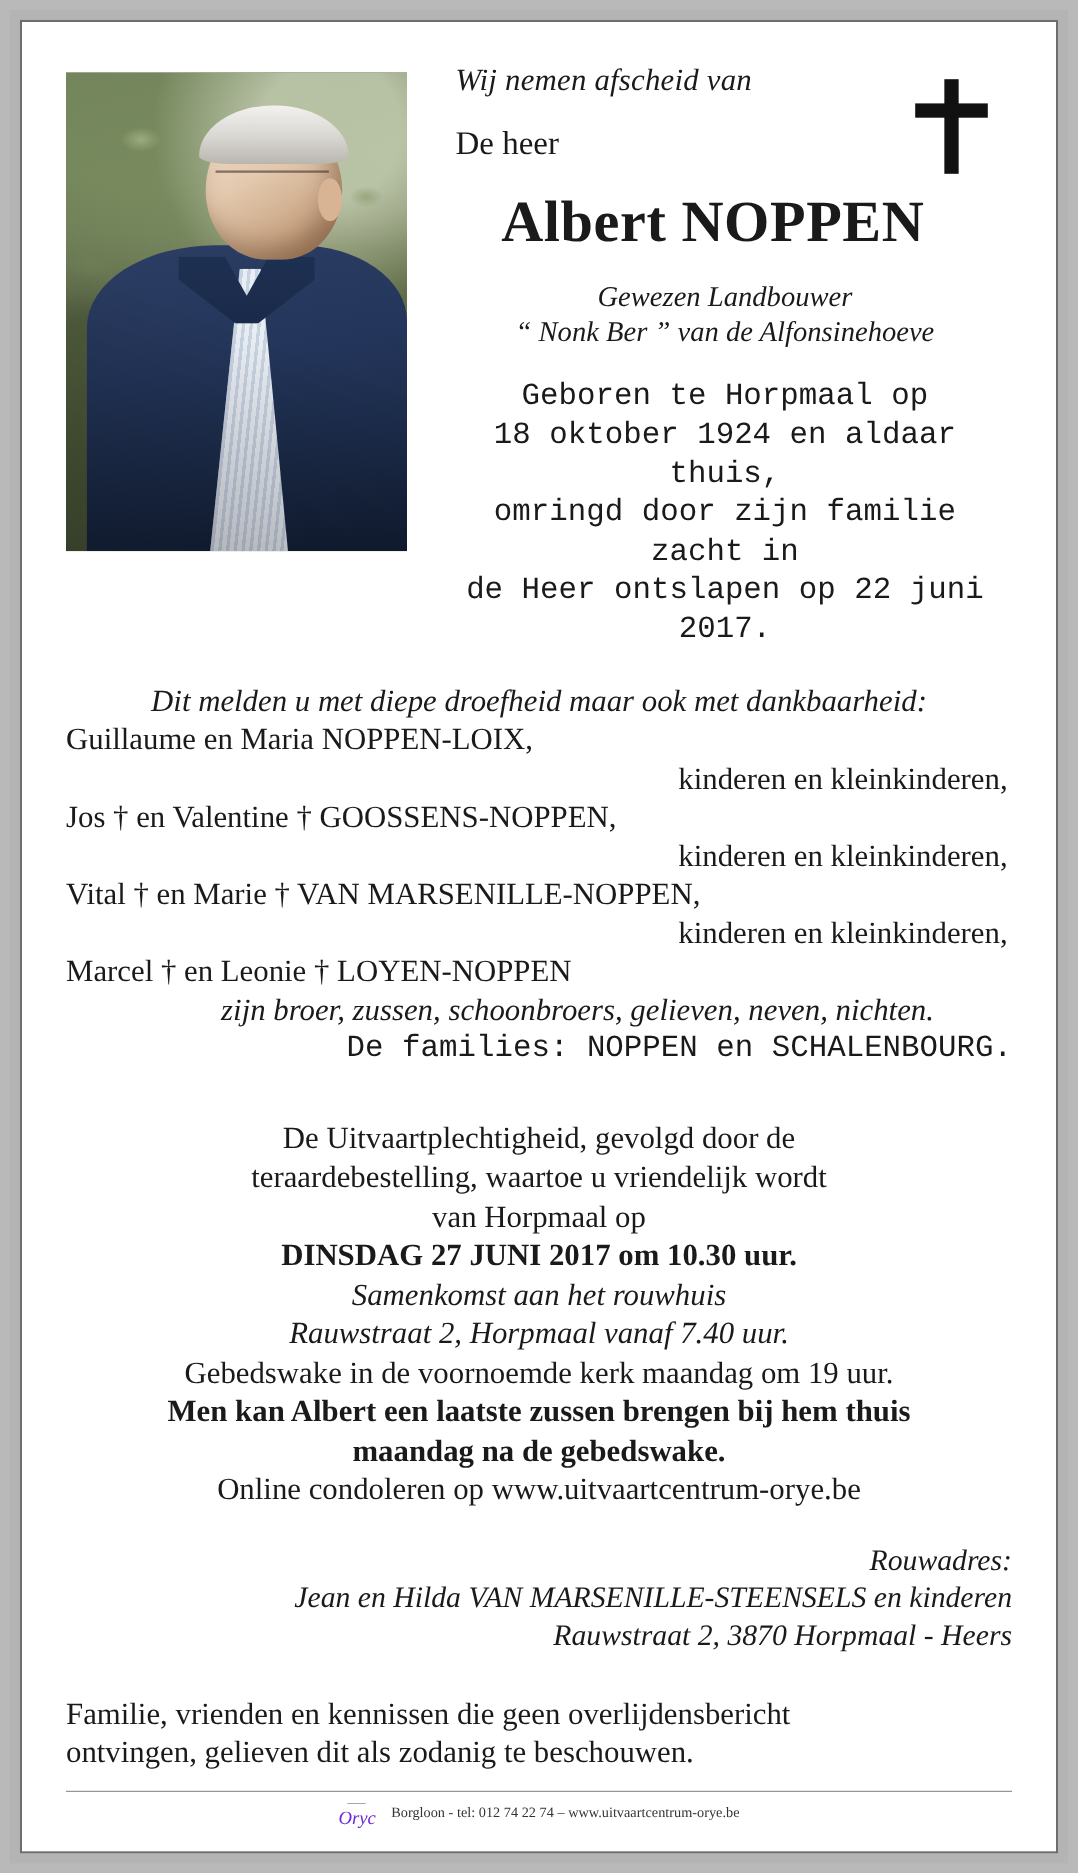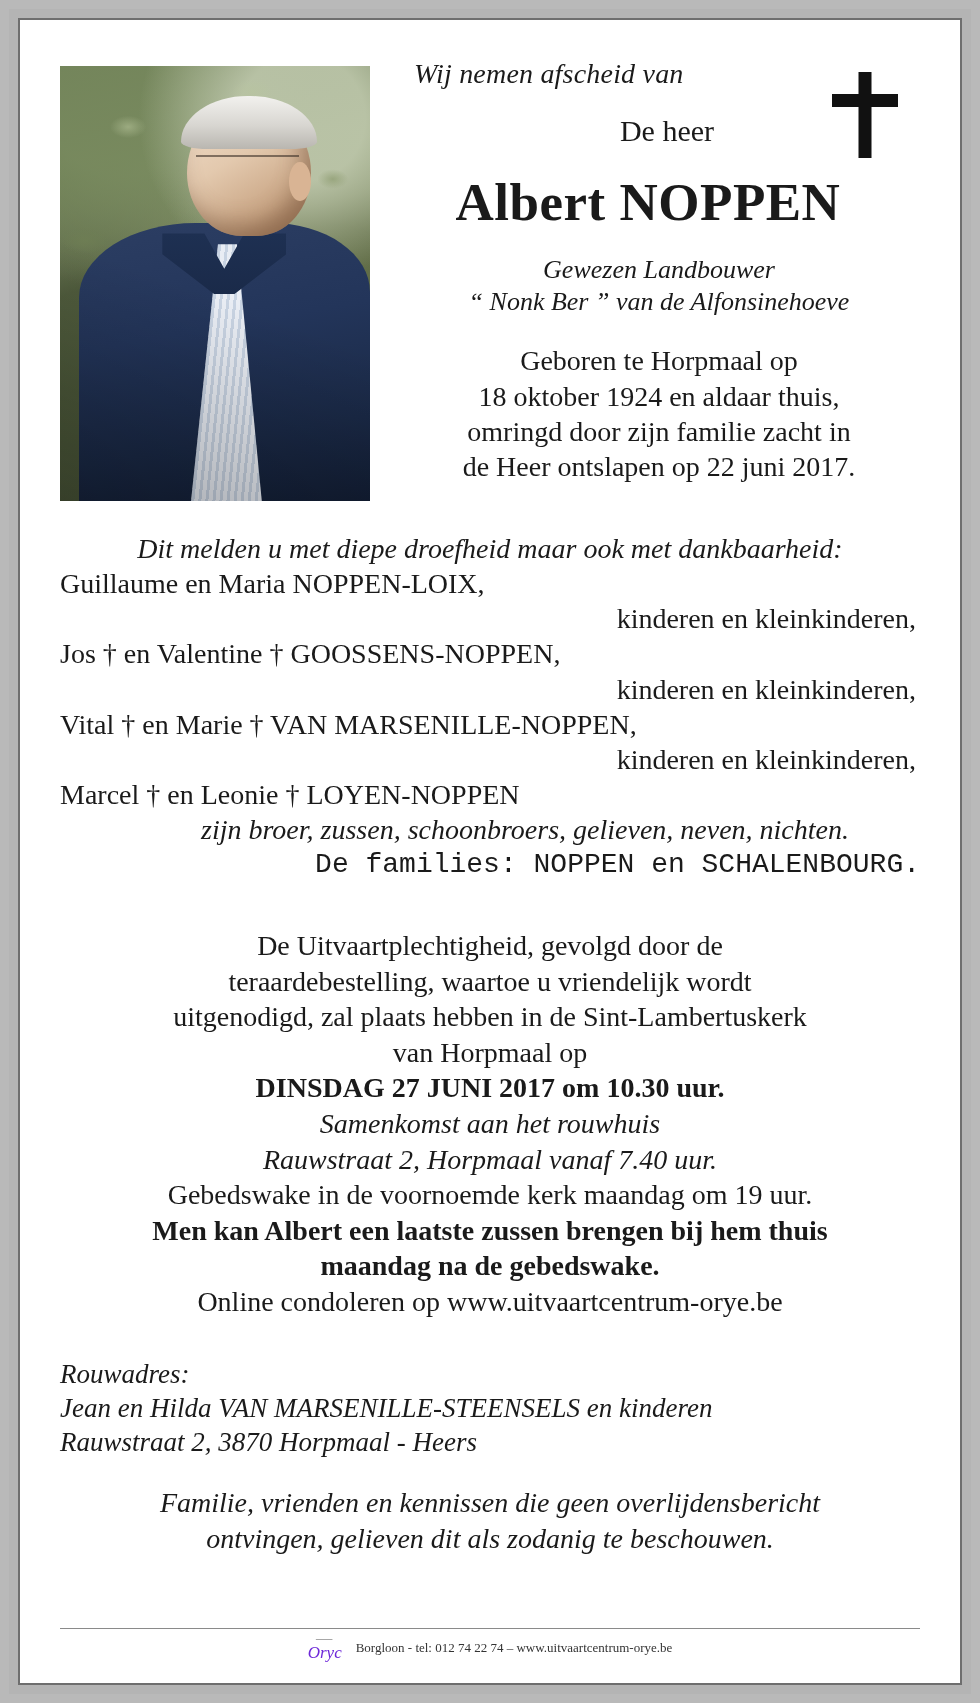--- a/index.html
+++ b/index.html
@@ -187,21 +187,21 @@
   .lead {
     font-style: italic;
     font-size: 28px;
     text-align: left;
     padding-left: 10px;
     margin: 0 0 24px 0;
     letter-spacing: 0.2px;
   }
   .salutation {
     font-size: 30px;
-    text-align: center;
+    text-align: left;
     padding-left: 10px;
     margin: 0 0 24px 0;
   }
   .fullname {
     font-size: 53px;
     font-weight: bold;
     letter-spacing: 0.5px;
     margin: 0 0 22px 0;
     text-align: center;
     padding-right: 28px;
@@ -213,20 +213,21 @@
     margin: 0 0 26px 0;
     text-align: center;
     padding-right: 6px;
   }
   .birthdeath {
     font-size: 28px;
     line-height: 1.26;
     margin: 0;
     text-align: center;
     padding-right: 6px;
+    font-family: Liberation Mono, monospace;
   }
 
   
   .family {
     margin-top: 30px;
     font-size: 28px;
     line-height: 1.255;
   }
   .family .intro {
     font-style: italic;
@@ -245,33 +246,32 @@
   .ceremony {
     margin-top: 46px;
     text-align: center;
     font-size: 28px;
     line-height: 1.27;
   }
   .ceremony .strong { font-weight: bold; }
   .ceremony .ital { font-style: italic; }
 
   .address {
+    margin-top: 28px;
+    text-align: right;
+    font-style: italic;
+    font-size: 27px;
+    line-height: 1.26;
+  }
+
+  .closing {
     margin-top: 38px;
     text-align: left;
-    font-style: italic;
-    font-size: 27px;
-    line-height: 1.26;
-  }
-
-  .closing {
-    margin-top: 26px;
-    text-align: center;
     font-size: 28px;
     line-height: 1.26;
-    font-style: italic;
   }
 
   
   .footer {
     margin-top: auto;
     padding-bottom: 10px;
   }
   .footer hr {
     border: none;
     border-top: 1px solid #8a8a8a;
@@ -364,21 +364,20 @@
 
           <div class="name-left">Marcel † en Leonie † LOYEN-NOPPEN</div>
 
           <div class="siblings">zijn broer, zussen, schoonbroers, gelieven, neven, nichten.</div>
           <div class="families">De families: NOPPEN en SCHALENBOURG.</div>
         </div>
 
         <div class="ceremony">
           <div>De Uitvaartplechtigheid, gevolgd door de</div>
           <div>teraardebestelling, waartoe u vriendelijk wordt</div>
-          <div>uitgenodigd, zal plaats hebben in de Sint-Lambertuskerk</div>
           <div>van Horpmaal  op</div>
           <div class="strong">DINSDAG 27 JUNI 2017 om 10.30 uur.</div>
           <div class="ital">Samenkomst aan het rouwhuis</div>
           <div class="ital">Rauwstraat 2, Horpmaal vanaf 7.40 uur.</div>
           <div>Gebedswake in de voornoemde kerk maandag om 19 uur.</div>
           <div class="strong">Men kan Albert een laatste zussen brengen bij hem thuis</div>
           <div class="strong">maandag na de gebedswake.</div>
           <div>Online condoleren op www.uitvaartcentrum-orye.be</div>
         </div>
 

